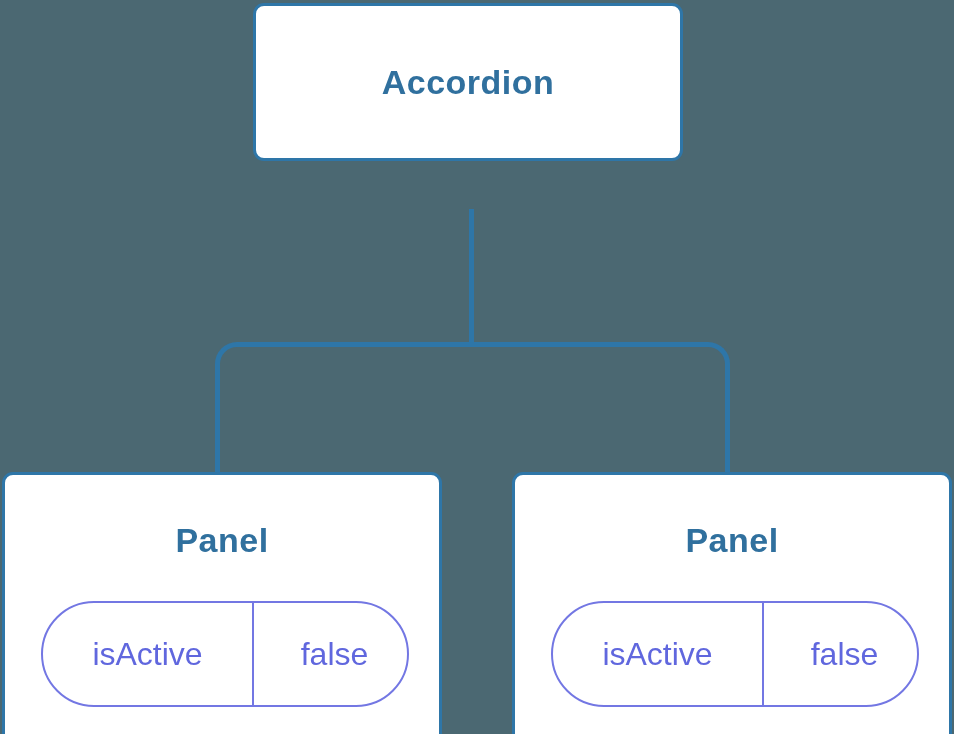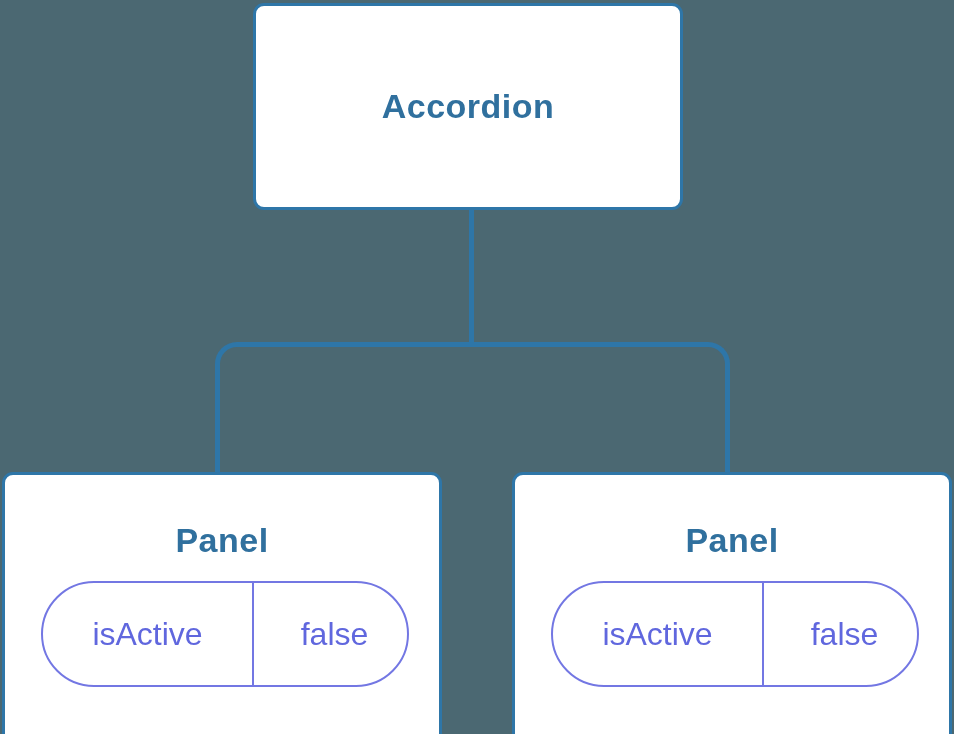--- a/index.html
+++ b/index.html
@@ -23,21 +23,21 @@
     position: absolute;
     background: #ffffff;
     border: 3px solid #2e76a8;
     border-radius: 11px;
     box-sizing: border-box;
   }
   .node-root {
     left: 253px;
     top: 3px;
     width: 430px;
-    height: 207px;
+    height: 158px;
     display: flex;
     align-items: center;
     justify-content: center;
   }
   .node-title {
     color: #30709e;
     font-size: 34px;
     font-weight: 600;
     letter-spacing: 0.5px;
   }
@@ -77,21 +77,21 @@
     box-sizing: border-box;
     border-top: 5px solid #2e76a8;
     border-left: 5px solid #2e76a8;
     border-right: 5px solid #2e76a8;
     border-radius: 22px 22px 0 0;
   }
   
   .state-pill {
     position: absolute;
     left: 36px;
-    top: 106px;
+    top: 126px;
     width: 368px;
     height: 106px;
     box-sizing: border-box;
     border: 2px solid #7377e3;
     border-radius: 53px;
     display: flex;
     align-items: stretch;
     overflow: hidden;
   }
   .pill-cell {

